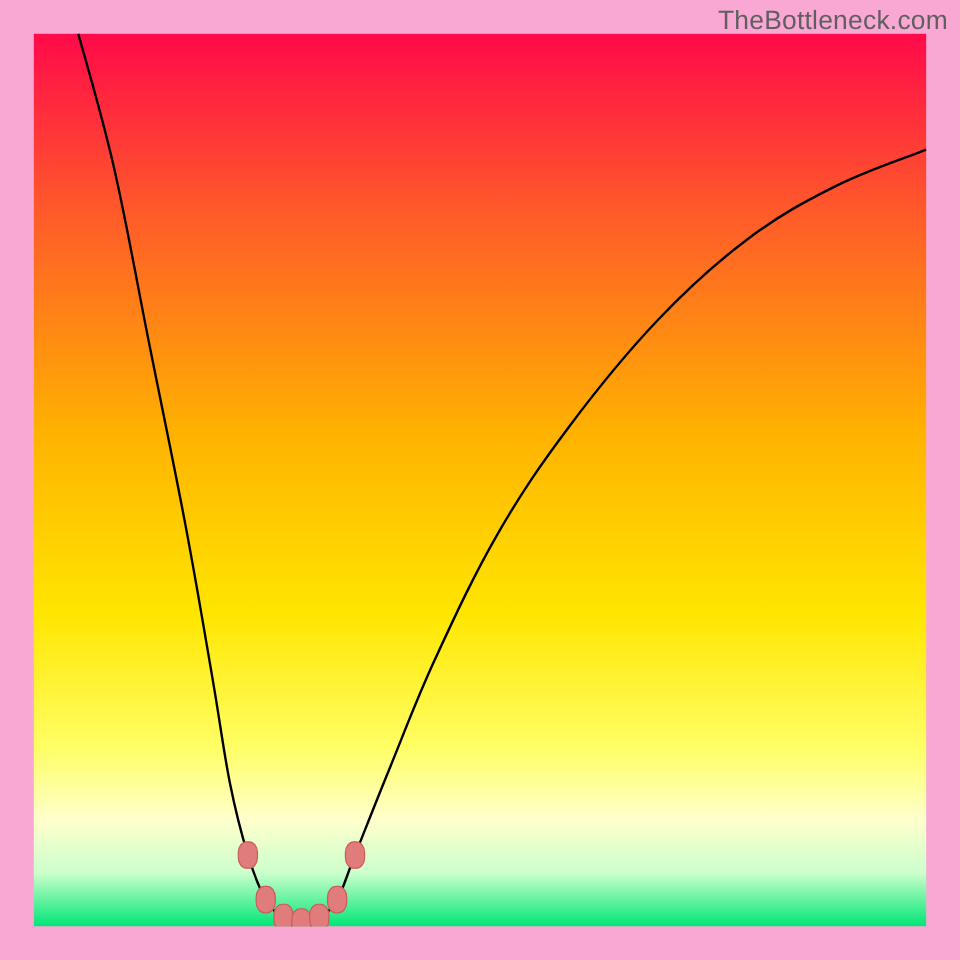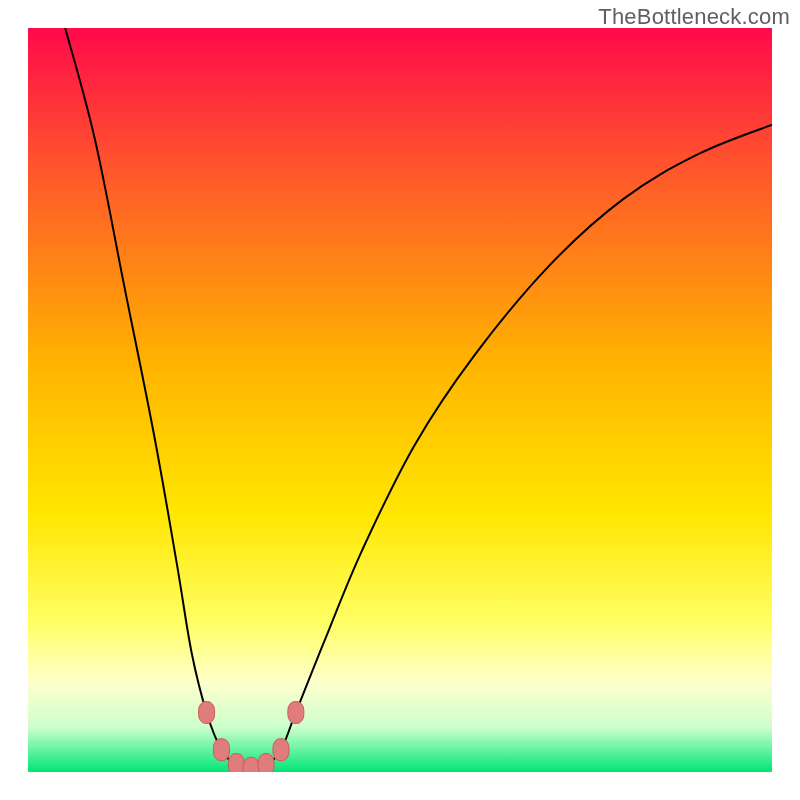--- a/index.html
+++ b/index.html
@@ -7,21 +7,21 @@
     padding: 0;
     width: 800px;
     height: 800px;
     overflow: hidden;
     font-family: Arial, Helvetica, sans-serif;
     background: #000;
   }
   .outer {
     width: 800px;
     height: 800px;
-    background: #ffffff;
+    background: #f9a8d4;
     position: relative;
   }
   .watermark {
     position: absolute;
     top: 4px;
     right: 10px;
     color: #5f5f5f;
     font-size: 22px;
     font-weight: 500;
     letter-spacing: 0.2px;

